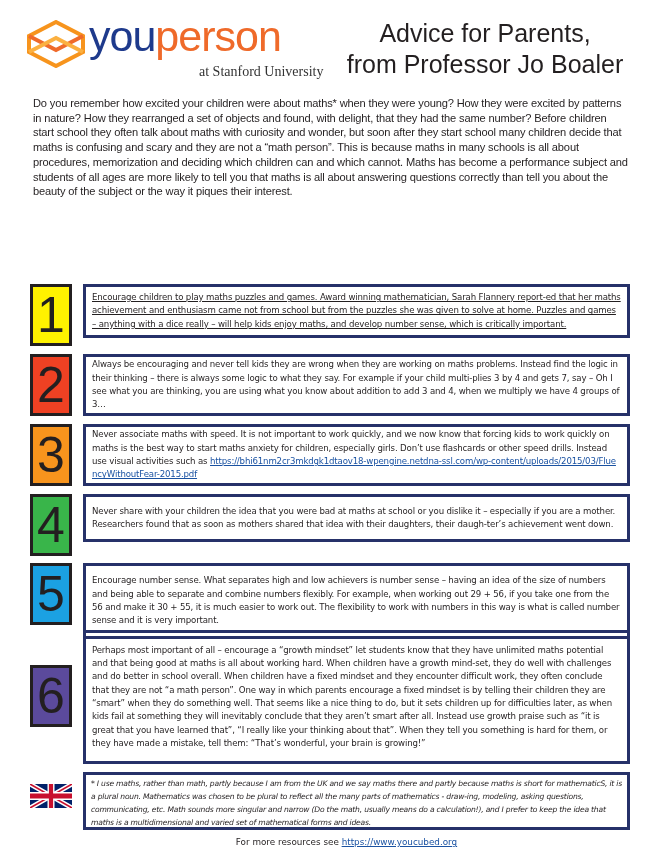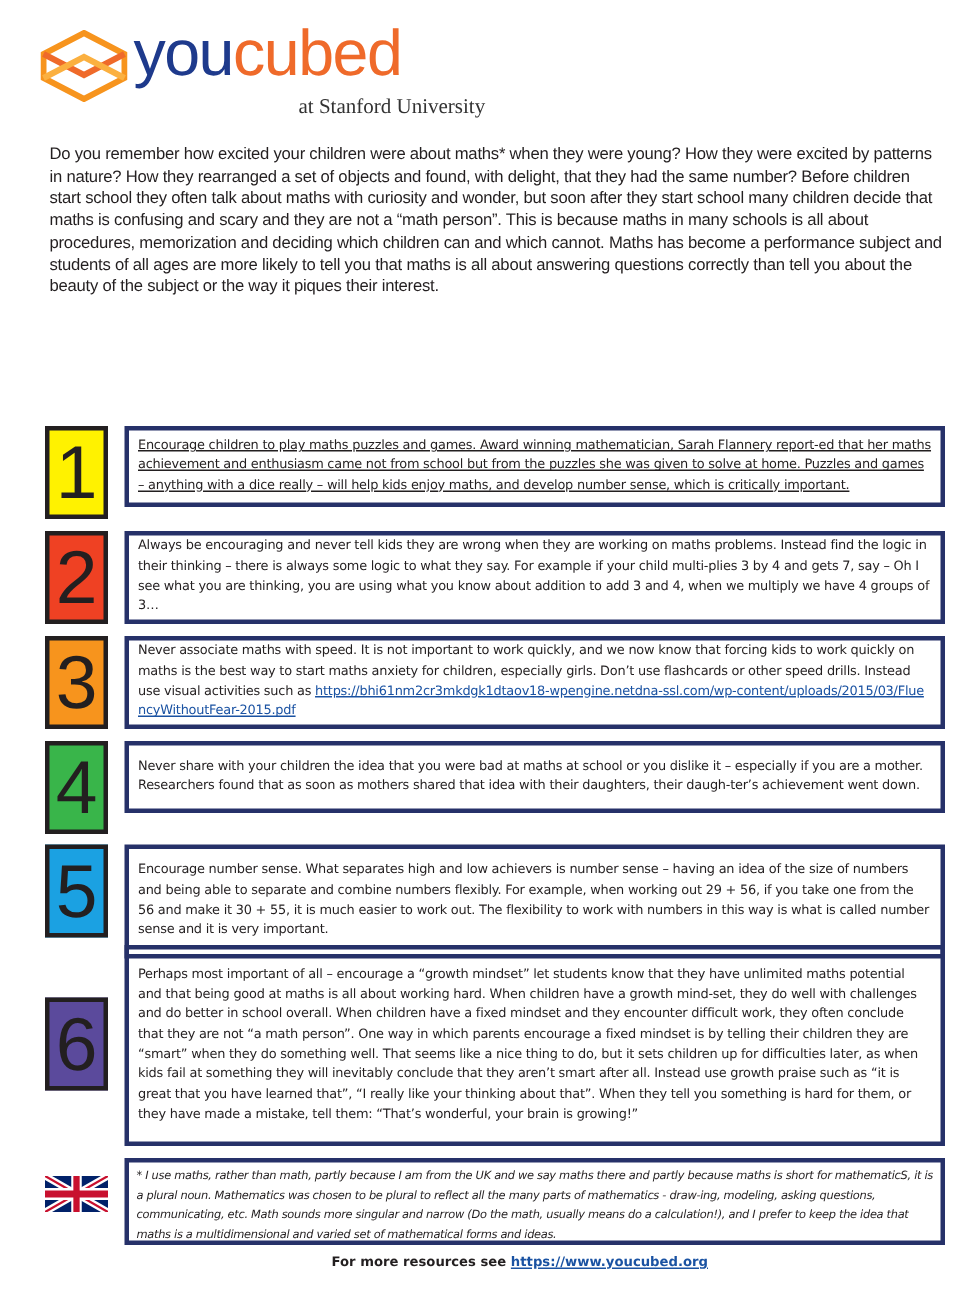--- a/index.html
+++ b/index.html
@@ -14,35 +14,39 @@
   .intro { position:absolute; left:31px; top:94px; width:600px; font-family:"Liberation Sans", sans-serif; font-size:11.1px; line-height:14.7px; color:#231f20; letter-spacing:-0.15px; }
   .intro p { margin:2px; }
   .intro p + p { margin-top:14.7px; }
   .step { position:absolute; left:30px; width:600px; }
   .numbox { position:absolute; left:0; width:42px; border:3px solid #231f20; box-sizing:border-box; display:flex; align-items:center; justify-content:center; font-family:"Liberation Sans", sans-serif; font-size:50px; color:#231f20; }
   .textbox { position:absolute; left:53px; width:547px; border:3px solid #263169; box-sizing:border-box; padding:3px 6px; font-family:"DejaVu Sans", sans-serif; font-size:8.6px; line-height:13.3px; color:#231f20; letter-spacing:-0.15px; display:flex; align-items:center; }
   .textbox a { color:#1a52a2; text-decoration:underline; }
   .foot { position:absolute; left:30px; top:772px; width:600px; height:58px; }
   .flag { position:absolute; left:0; top:12px; width:42px; height:24px; }
   .footbox { position:absolute; left:53px; top:0; width:547px; height:58px; border:3px solid #263169; box-sizing:border-box; padding:2px 5px; font-family:"DejaVu Sans", sans-serif; font-style:italic; font-size:7.6px; line-height:13px; color:#231f20; letter-spacing:-0.2px; }
-  .resources { position:absolute; left:0; top:837px; width:653px; text-align:center; font-family:"DejaVu Sans", sans-serif; font-size:8.8px; color:#231f20; padding-left:40px; box-sizing:border-box;font-weight:bold; }
+  .resources { position:absolute; left:0; top:837px; width:653px; text-align:center; font-family:"DejaVu Sans", sans-serif; font-size:8.8px; color:#231f20; padding-left:40px; box-sizing:border-box; }
   .resources a { color:#1a52a2; text-decoration:underline; }
 </style>
 </head>
 <body>
 
 <div class="header">
   <div class="logo">
     <svg width="58" height="48" viewBox="0 0 58 48">
       <polygon points="29,2 56,16 56,32 29,46 2,32 2,16" fill="none" stroke="#f7941d" stroke-width="4"></polygon>
       <polyline points="2,16 29,30 56,16" fill="none" stroke="#ef6a2a" stroke-width="4"></polyline>
       <polyline points="2,32 29,18 56,32" fill="none" stroke="#fbb040" stroke-width="4"></polyline>
     </svg>
-    <span class="logo-you"><span>you</span><span class="logo-cubed">cubed</span></span>
+    <span class="logo-you"><span>you</span><span class="logo-cubed">person</span></span>
     <span class="logo-sub">at Stanford University</span>
+  </div>
+  <div class="title">
+    <div>Advice for Parents,</div>
+    <div>from Professor Jo Boaler</div>
   </div>
 </div>
 
 <div class="intro">
   <p>Do you remember how excited your children were about maths* when they were young? How they were excited by patterns in nature? How they rearranged a set of objects and found, with delight, that they had the same number? Before children start school they often talk about maths with curiosity and wonder, but soon after they start school many children decide that maths is confusing and scary and they are not a “math person”. This is because maths in many schools is all about procedures, memorization and deciding which children can and which cannot. Maths has become a performance subject and students of all ages are more likely to tell you that maths is all about answering questions correctly than tell you about the beauty of the subject or the way it piques their interest.</p>
 </div>
 
 <div class="step" style="top:284px;height:62px;">
   <div class="numbox" style="top:0;height:62px;background:#fff200;">
       <span>1</span>

